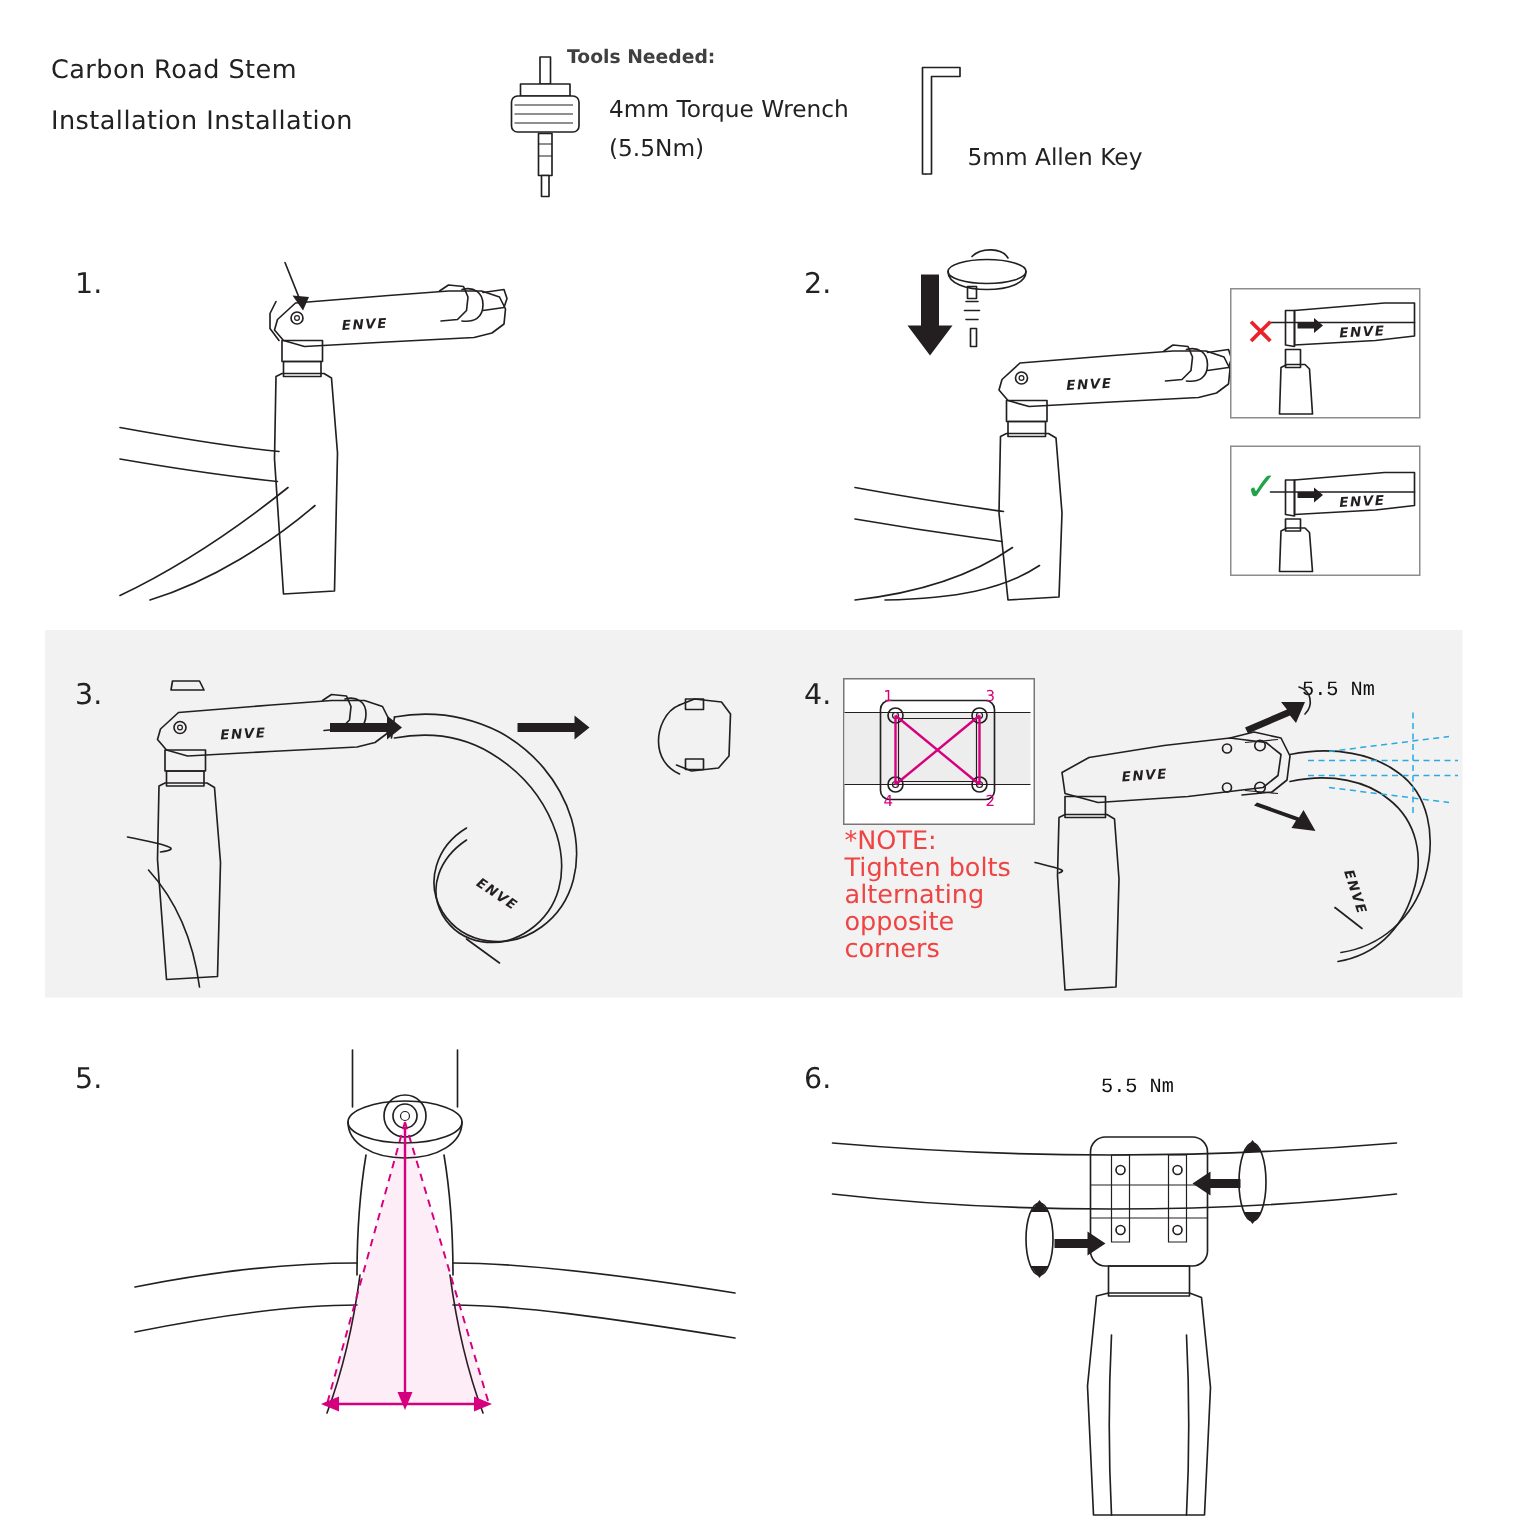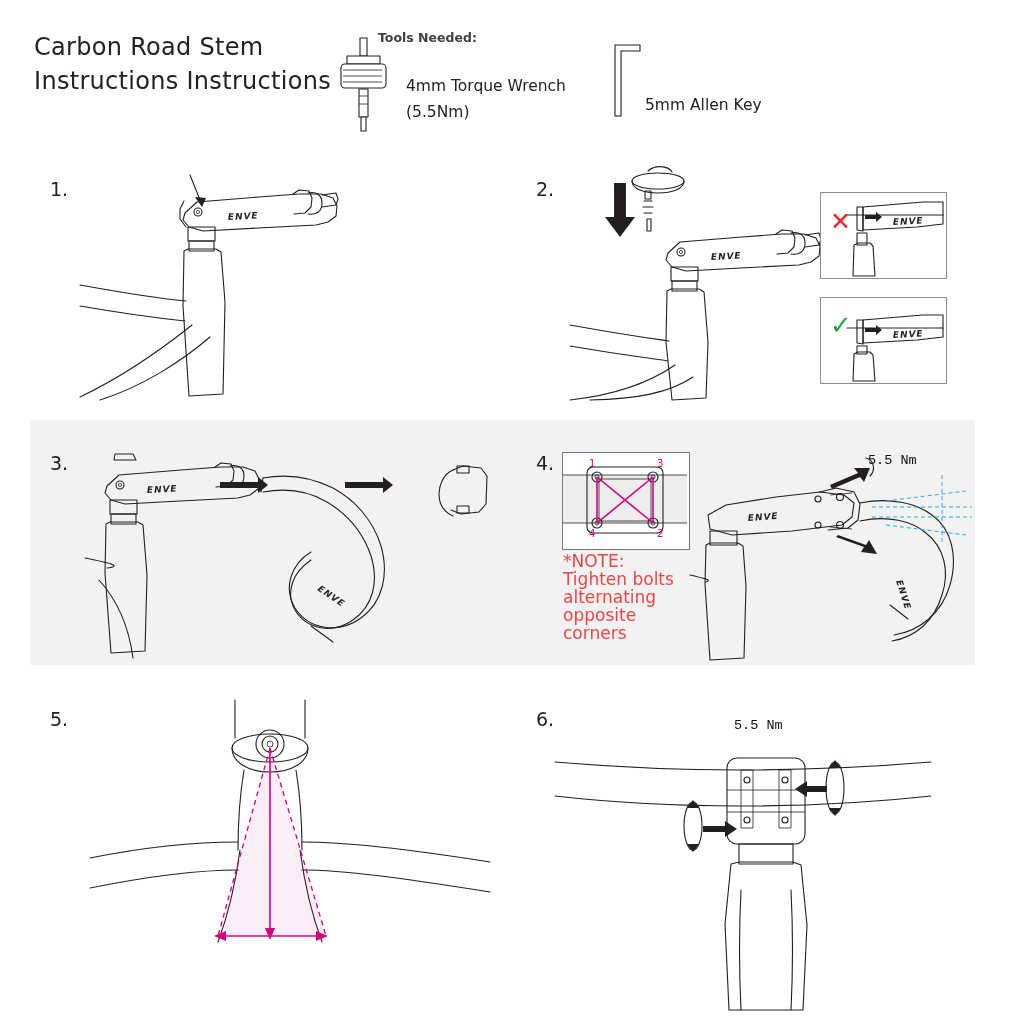--- a/index.html
+++ b/index.html
@@ -10,30 +10,30 @@
     color:#1a1a1a;
     position:relative;
     overflow:hidden;
   }
   .page{position:absolute;inset:0;}
 
   
   .title{
     position:absolute;left:34px;top:30px;
     font-family:"DejaVu Sans", sans-serif;
-    font-size:24px;line-height:34px;color:#222;
+    font-size:17px;line-height:34px;color:#222;
     letter-spacing:.3px;
   }
   .tools-needed{
     position:absolute;left:378px;top:30px;
     font-size:12.5px;font-weight:bold;color:#404040;
   }
   .tool1-label{
     position:absolute;left:406px;top:60px;width:160px;
-    font-size:15.5px;line-height:26px;color:#222;margin-top:13px;
+    font-size:15.5px;line-height:26px;color:#222;
   }
   .tool2-label{
     position:absolute;left:645px;top:60px;width:190px;
     font-size:15.5px;line-height:26px;color:#222;margin-top:32px;
   }
 
   
   .band{
     position:absolute;left:30px;width:945px;
     background:#f2f2f2;
@@ -90,21 +90,21 @@
 </style>
 </head>
 <body>
 
 <div class="page">
 
   <div class="band" id="band-3-4"></div>
 
   <div class="title">
     <div>Carbon Road Stem</div>
-    <div>Instructions Instructions</div>
+    <div>Installation Installation</div>
   </div>
 
   <div class="tools-needed">Tools Needed:</div>
 
   <div class="panel" style="left:335px;top:36px;">
     <svg width="60" height="100" viewBox="0 0 60 100">
       <rect class="ln-w" x="25" y="2" width="7" height="18"></rect>
       <rect class="ln-w" x="12" y="20" width="33" height="8"></rect>
       <path class="ln-w" d="M10 28 h37 a4 4 0 0 1 4 4 v16 a4 4 0 0 1 -4 4 h-37 a4 4 0 0 1 -4 -4 v-16 a4 4 0 0 1 4 -4 z"></path>
       <path class="ln-thin" d="M8 34 h39 M8 40 h39 M8 46 h39"></path>

